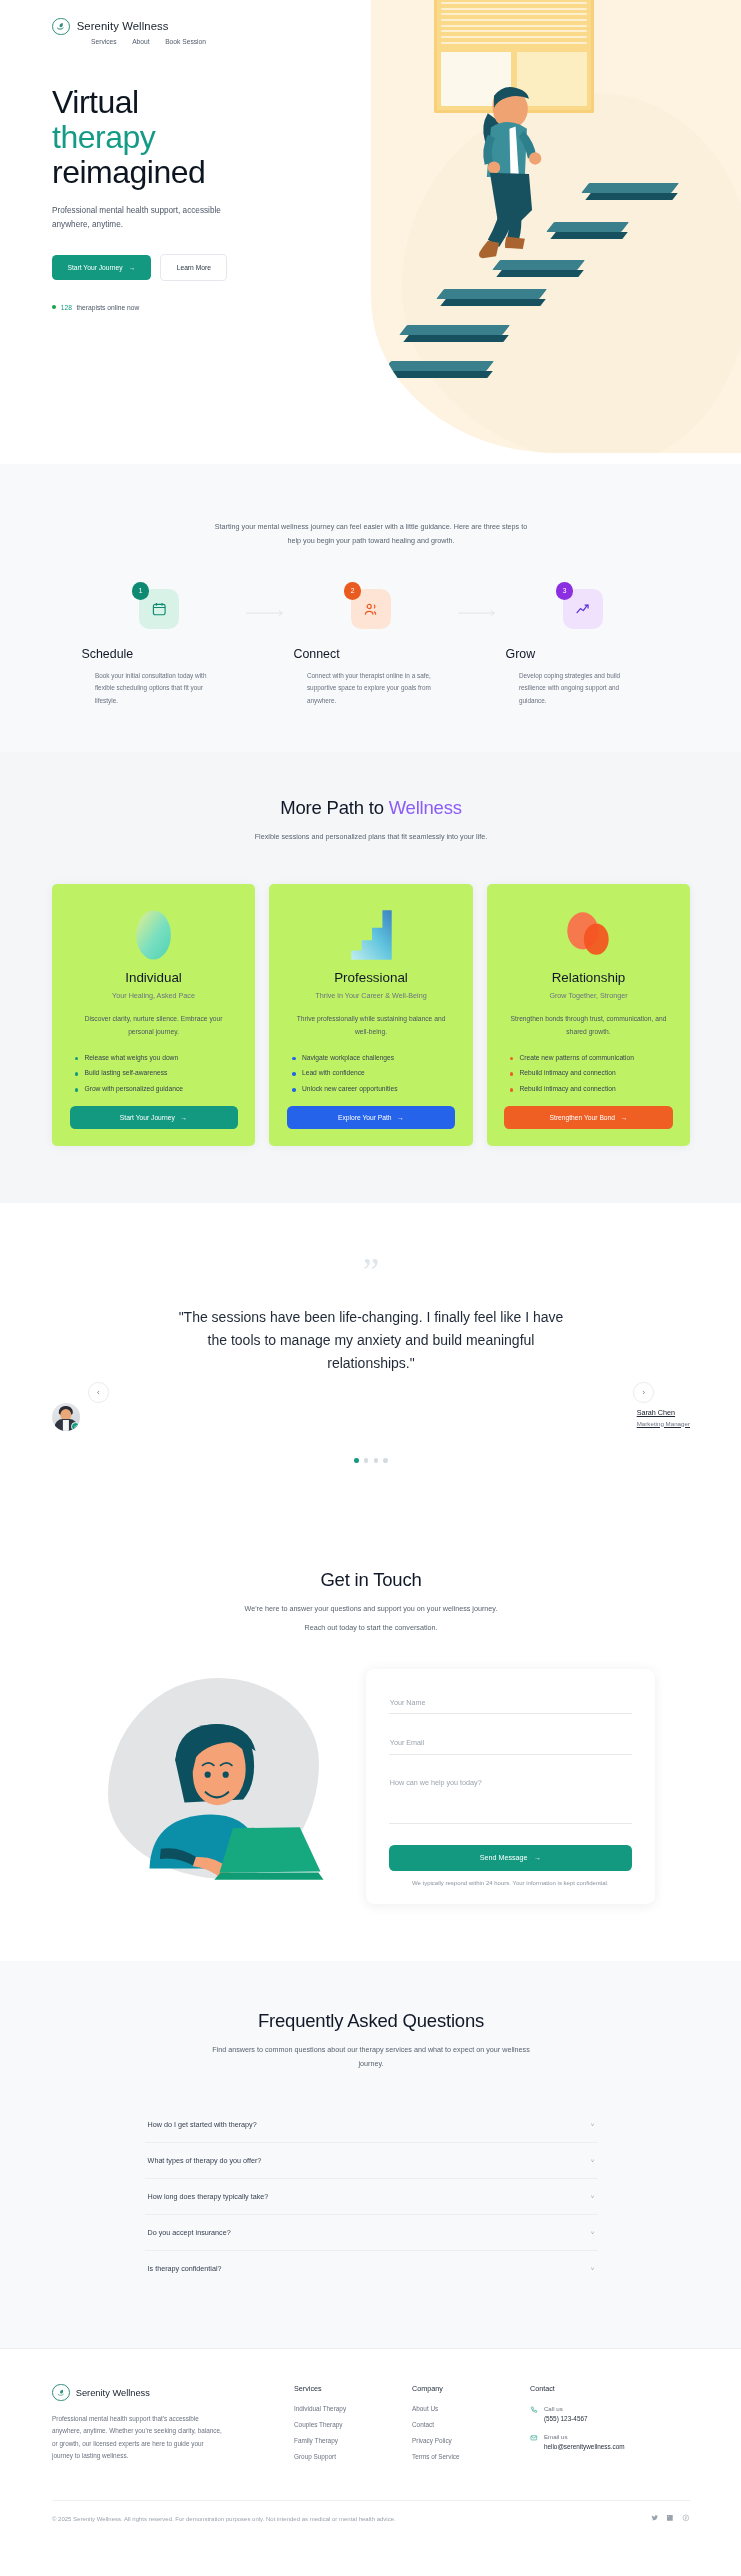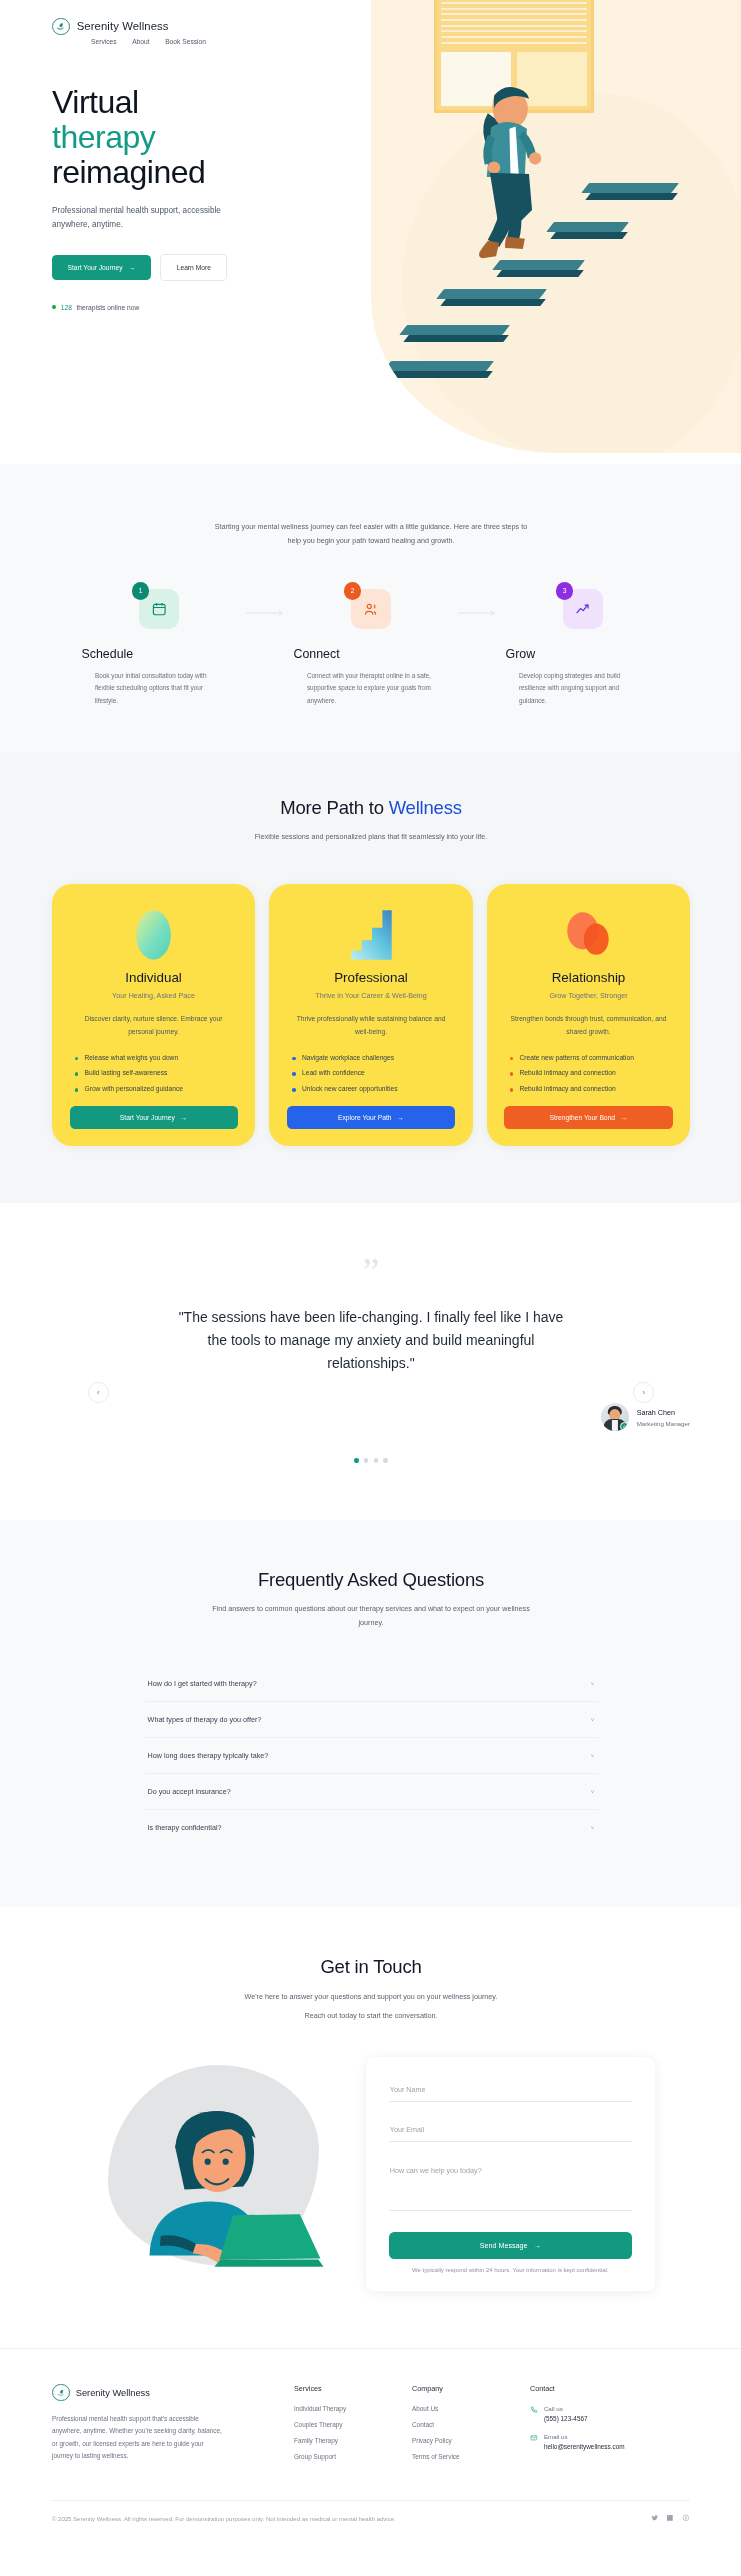--- a/index.html
+++ b/index.html
@@ -67,59 +67,59 @@
   .dot-live { width:4.1px; height:4.1px; border-radius:50%; background:#16a34a; display:inline-block;}
   .status-count { color:#12997f; font-weight:400; }
 
   
   .section { width:742px; padding:45px 52px; }
   .bg-tint { background:#f7f9fb; }
   .bg-white { background:#ffffff; }
   .bg-tint2 { background:#f4f6f8; }
   .sec-head { text-align:center; }
   h2.sec-title { font-size:18.5px; font-weight:300; color:#111827; letter-spacing:-0.2px;}
-  h2.sec-title .accent { color:#1d4ed8; }
+  h2.sec-title .accent { color:#8b5cf6; }
   .sec-sub { margin:11.3px auto 0; font-size:7.2px; line-height:1.95; color:#59636f; max-width:319px;}
 
   
   .steps { margin-top:41px; display:flex; align-items:flex-start; justify-content:center; gap:0;}
   .step { width:155px; }
   .step-ic { position:relative; width:40px; height:40px; margin:0 auto; border-radius:10.3px;
              display:flex; align-items:center; justify-content:center; }
   .badge { position:absolute; left:-7.2px; top:-7.2px; width:17.5px; height:17.5px; border-radius:50%;
            color:#fff; font-size:6.7px; display:flex; align-items:center; justify-content:center;}
   .step-name { margin-top:17.5px; font-size:12.4px; font-weight:300; color:#111827;}
   .step-desc { margin-top:9.3px; font-size:6.4px; line-height:1.9; color:#6b7280; padding:0 13.4px;}
   .arrow-sep { width:57px; margin-top:19.6px; display:flex; align-items:center; justify-content:center;}
   .arrow-sep svg { opacity:.45; }
 
   
   .plans { margin-top:40px; display:flex; gap:14.4px; justify-content:center;}
   .plan {
-    width:236px; background:#fde047; border-radius:20px; padding:20.6px 17.5px 17.5px;
+    width:236px; background:#bef264; border-radius:5px; padding:20.6px 17.5px 17.5px;
     box-shadow:0 1px 9.3px rgba(17,24,39,.055); text-align:center;
   }
   .plan-art { height:61px; display:flex; align-items:center; justify-content:center; margin-bottom:4.1px;}
   .plan-name { font-size:13.4px; font-weight:300; color:#111827; }
   .plan-tag { margin-top:6.2px; font-size:7.2px; color:#6b7280; }
   .plan-desc { margin-top:13.4px; font-size:6.7px; line-height:1.85; color:#4b5563; padding:0 4.1px;}
   .plan-list { margin-top:15.5px; text-align:left; padding-left:5.2px;}
   .plan-list li { list-style:none; display:flex; align-items:flex-start; gap:6.2px;
                   font-size:6.7px; color:#374151; margin-bottom:8.8px;}
   .bullet { width:3.6px; height:3.6px; border-radius:50%; margin-top:3.1px; flex:none;}
   .plan-btn { margin-top:13.4px; width:100%; padding:8.2px 0; border-radius:5.2px; color:#fff;
               font-size:6.7px; border:none; cursor:pointer; font-family:inherit;
               display:flex; align-items:center; justify-content:center; gap:5.7px;}
 
   
   .quote-wrap { position:relative; text-align:center; padding-top:4.1px;}
   .quote-glyph { font-size:38px; color:#dfe5ea; line-height:.6; font-family:"Liberation Serif", serif;}
   .quote-text { margin:24px auto 0; max-width:407px; font-size:14px; line-height:1.62;
                 font-weight:300; color:#1f2937;}
-  .author { margin-top:29px; display:flex; align-items:center; justify-content:flex-end; gap:8.2px;}
+  .author { margin-top:29px; display:flex; align-items:center; justify-content:space-between; gap:8.2px;text-decoration:underline;}
   .avatar { position:relative; width:28px; height:28px; border-radius:50%; overflow:hidden;
             background:linear-gradient(160deg,#e7e9ec,#cfd4da);}
   .avatar .head { position:absolute; left:50%; top:5.7px; transform:translateX(-50%);
                   width:11.3px; height:12px; border-radius:50%; background:#e8a877;}
   .avatar .hair { position:absolute; left:50%; top:3.1px; transform:translateX(-50%);
                   width:14.4px; height:8.8px; border-radius:7.2px 7.2px 3.1px 3.1px; background:#2b2b33;}
   .avatar .body { position:absolute; left:50%; bottom:0; transform:translateX(-50%);
                   width:23px; height:12.4px; border-radius:8.2px 8.2px 0 0; background:#2f3540;}
   .avatar .shirt{ position:absolute; left:50%; bottom:0; transform:translateX(-50%);
                   width:6.2px; height:11.3px; background:#f3f4f6;}
@@ -490,50 +490,20 @@
 
       <div class="dots">
         <i class="on"></i>
         <i></i>
         <i></i>
         <i></i>
       </div>
     </div>
   </section>
 
-  <section class="section bg-tint" style="padding:49px 52px 62px">
-    <div class="sec-head">
-      <h2 class="sec-title">Frequently Asked Questions</h2>
-      <p class="sec-sub">Find answers to common questions about our therapy services and what to expect on your wellness journey.</p>
-    </div>
-
-    <div class="faq">
-      <div class="faq-row">
-        <span class="faq-q">How do I get started with therapy?</span>
-        <span class="chev">˅</span>
-      </div>
-      <div class="faq-row">
-        <span class="faq-q">What types of therapy do you offer?</span>
-        <span class="chev">˅</span>
-      </div>
-      <div class="faq-row">
-        <span class="faq-q">How long does therapy typically take?</span>
-        <span class="chev">˅</span>
-      </div>
-      <div class="faq-row">
-        <span class="faq-q">Do you accept insurance?</span>
-        <span class="chev">˅</span>
-      </div>
-      <div class="faq-row">
-        <span class="faq-q">Is therapy confidential?</span>
-        <span class="chev">˅</span>
-      </div>
-    </div>
-  </section>
-
   <section class="section bg-white" style="padding:49px 52px 57px">
     <div class="sec-head">
       <h2 class="sec-title">Get in Touch</h2>
       <p class="sec-sub">We're here to answer your questions and support you on your wellness journey.</p>
       <p class="sec-sub" style="margin-top:5.2px">Reach out today to start the conversation.</p>
     </div>
 
     <div class="contact-grid">
       <div class="contact-art">
         <div class="c-blob"></div>
@@ -561,20 +531,50 @@
           <input type="text" placeholder="Your Email" style="">
         </div>
         <div class="field msg">
           <textarea rows="4" placeholder="How can we help you today?" style=""></textarea>
         </div>
         <button class="send-btn">
           <span>Send Message</span>
           <span>→</span>
         </button>
         <div class="form-note">We typically respond within 24 hours. Your information is kept confidential.</div>
+      </div>
+    </div>
+  </section>
+
+  <section class="section bg-tint" style="padding:49px 52px 62px">
+    <div class="sec-head">
+      <h2 class="sec-title">Frequently Asked Questions</h2>
+      <p class="sec-sub">Find answers to common questions about our therapy services and what to expect on your wellness journey.</p>
+    </div>
+
+    <div class="faq">
+      <div class="faq-row">
+        <span class="faq-q">How do I get started with therapy?</span>
+        <span class="chev">˅</span>
+      </div>
+      <div class="faq-row">
+        <span class="faq-q">What types of therapy do you offer?</span>
+        <span class="chev">˅</span>
+      </div>
+      <div class="faq-row">
+        <span class="faq-q">How long does therapy typically take?</span>
+        <span class="chev">˅</span>
+      </div>
+      <div class="faq-row">
+        <span class="faq-q">Do you accept insurance?</span>
+        <span class="chev">˅</span>
+      </div>
+      <div class="faq-row">
+        <span class="faq-q">Is therapy confidential?</span>
+        <span class="chev">˅</span>
       </div>
     </div>
   </section>
 
   <footer>
     <div class="f-grid">
       <div class="f-brandcol">
         <div class="f-brandrow">
           <span class="logo-mark">
             <svg width="10.3" height="10.3" viewBox="0 0 24 24">

